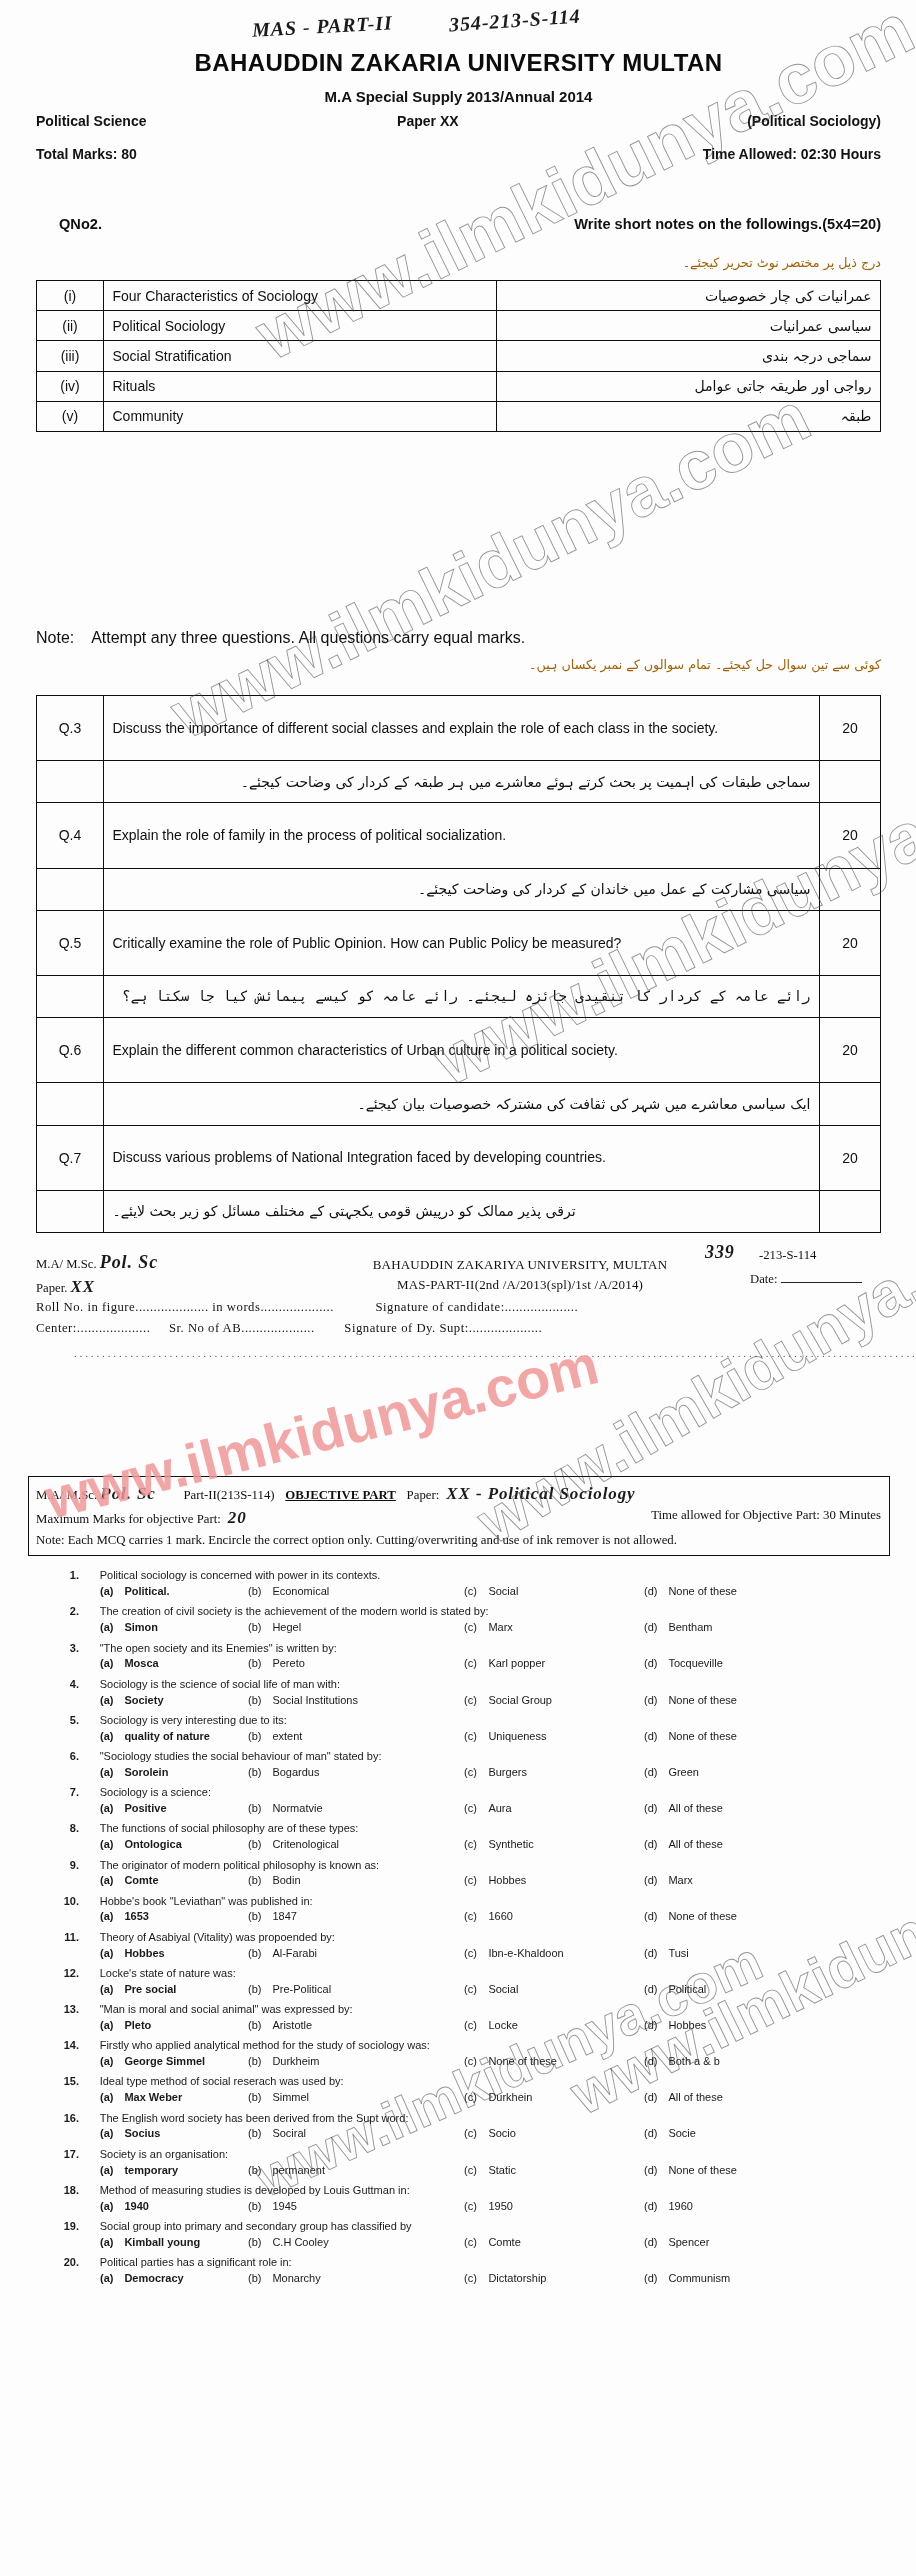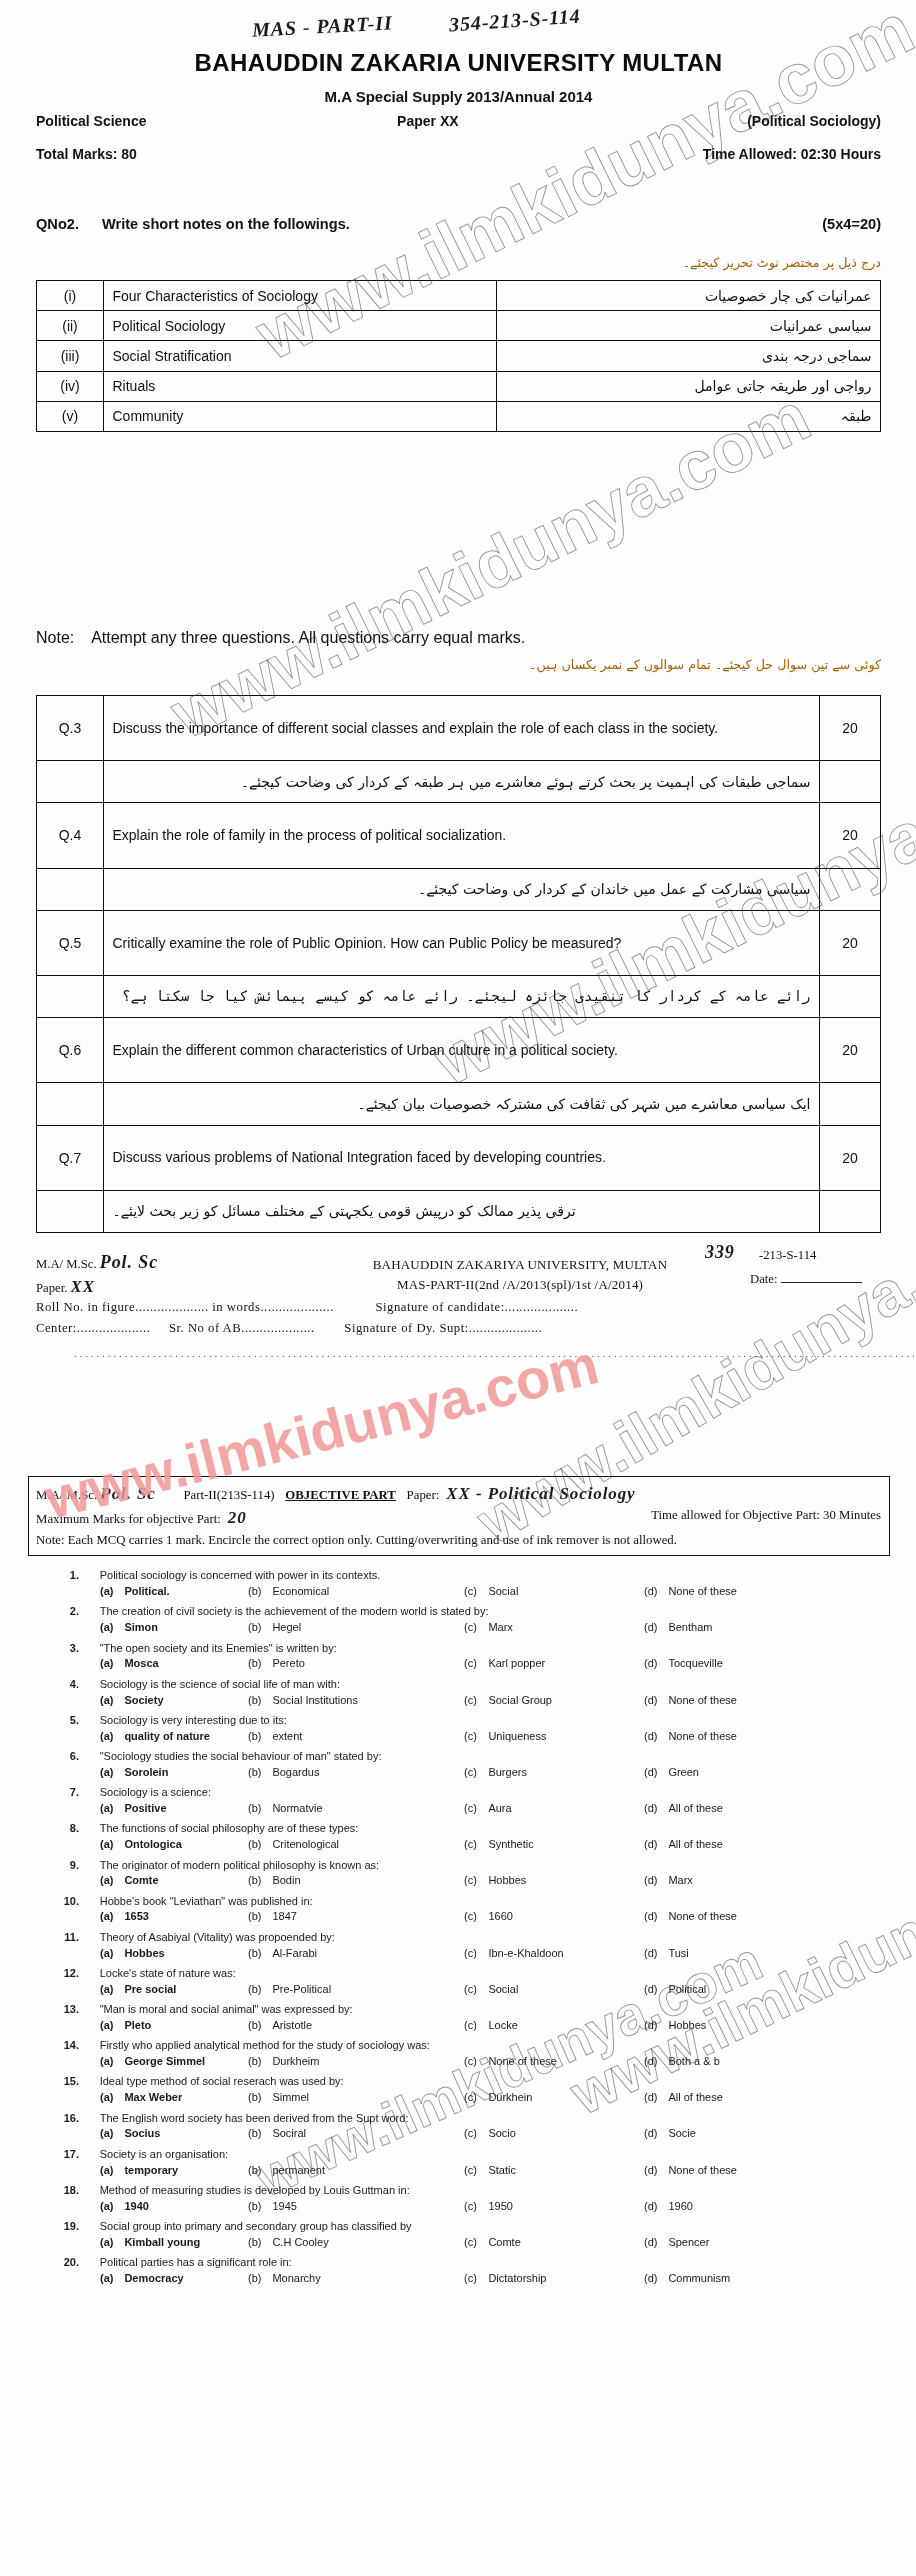--- a/index.html
+++ b/index.html
@@ -66,20 +66,21 @@
     padding:0 36px;
   }
   .meta-row .mid{ margin-left:-38px; }
 
   .qhead{
     display:flex;
     align-items:baseline;
     font-size:14.6px;
     font-weight:bold;
     padding:0 36px;
+    text-align:right;
   }
   .qhead .qno{ width:66px; }
   .qhead .qtxt{ flex:1; }
   .qhead .qmarks{ font-weight:bold; }
 
   .urdu{
     font-family:"DejaVu Sans", sans-serif;
     direction:rtl;
     unicode-bidi:bidi-override;
     font-size:12.2px;

